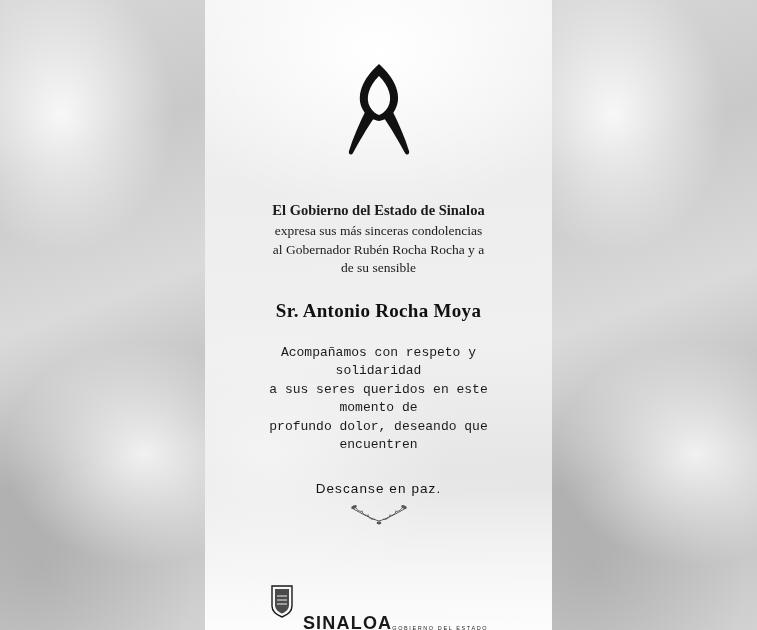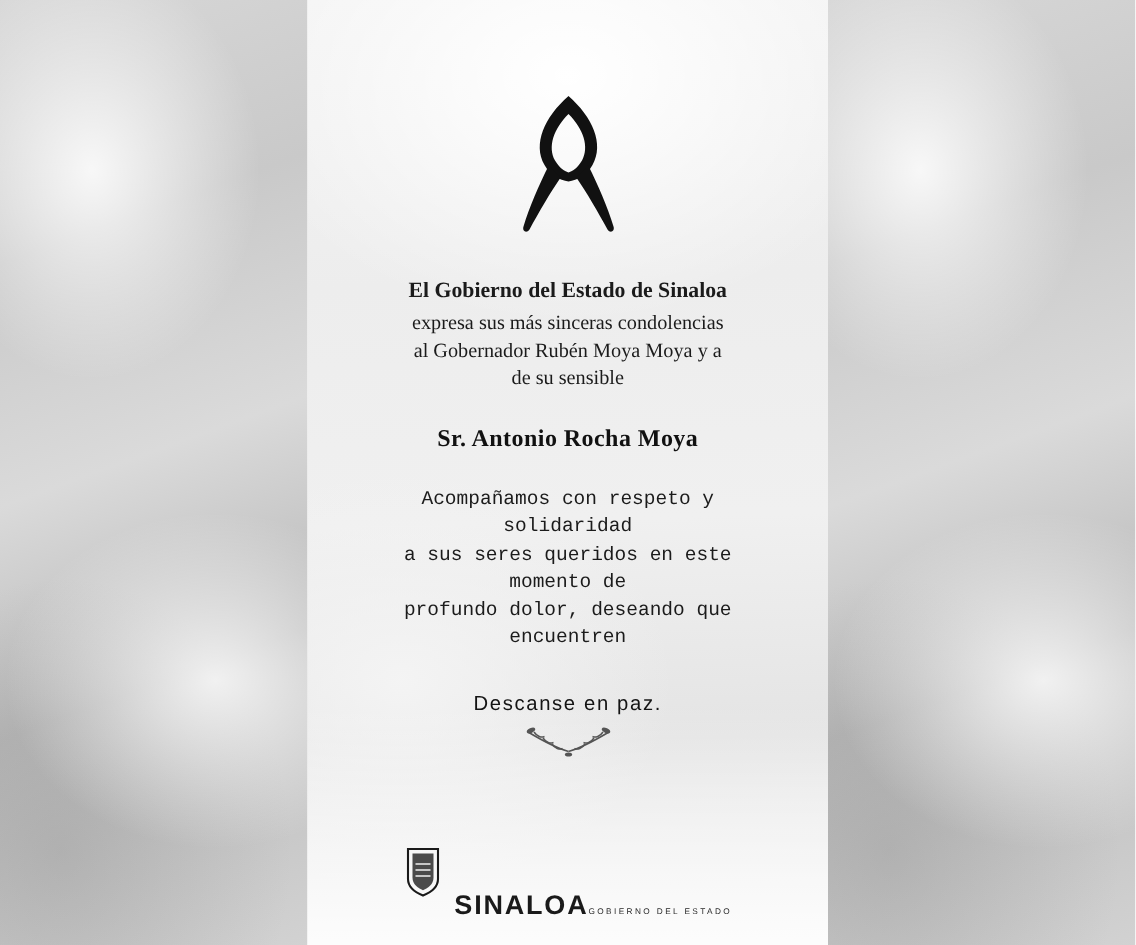--- a/index.html
+++ b/index.html
@@ -85,28 +85,29 @@
     margin-top: 26px;
     width: 260px;
     line-height: 1.38;
     font-size: 13.5px;
   }
   .condolence .lead {
     font-weight: bold;
     font-size: 14.5px;
     display: block;
     margin-bottom: 2px;
+    margin-top: 16px;
   }
   .condolence .body-line {
     display: block;
   }
 
   .deceased-name {
     margin-top: 22px;
-    font-size: 16px;
+    font-size: 19px;
     font-weight: bold;
     letter-spacing: 0.3px;
     color: #111111;
   }
 
   .message {
     margin-top: 22px;
     width: 250px;
     line-height: 1.42;
     font-size: 13px;
@@ -181,21 +182,21 @@
                      M46 18 C56 28, 60 40, 55 49 C52 54, 49 56, 46 57 C43 56, 40 54, 37 49 C32 40, 36 28, 46 18 Z"></path>
             <path d="M33 52 C26 66, 20 80, 16 93 C15 96, 18 98, 20 95 C26 84, 34 70, 41 60 C38 58, 35 55, 33 52 Z"></path>
             <path d="M59 52 C66 66, 72 80, 76 93 C77 96, 74 98, 72 95 C66 84, 58 70, 51 60 C54 58, 57 55, 59 52 Z"></path>
           </g>
         </svg>
       </div>
 
       <div class="block condolence">
         <span class="lead">El Gobierno del Estado de Sinaloa</span>
         <span class="body-line">expresa sus más sinceras condolencias</span>
-        <span class="body-line">al Gobernador Rubén Moya Moya y a</span>
+        <span class="body-line">al Gobernador Rubén Rocha Rocha y a</span>
         <span class="body-line">de su sensible</span>
       </div>
 
       <div class="block deceased-name">Sr. Antonio Rocha Moya</div>
 
       <div class="block message">
         <span class="body-line">Acompañamos con respeto y solidaridad</span>
         <span class="body-line">a sus seres queridos en este momento de</span>
         <span class="body-line">profundo dolor, deseando que encuentren</span>
       </div>

